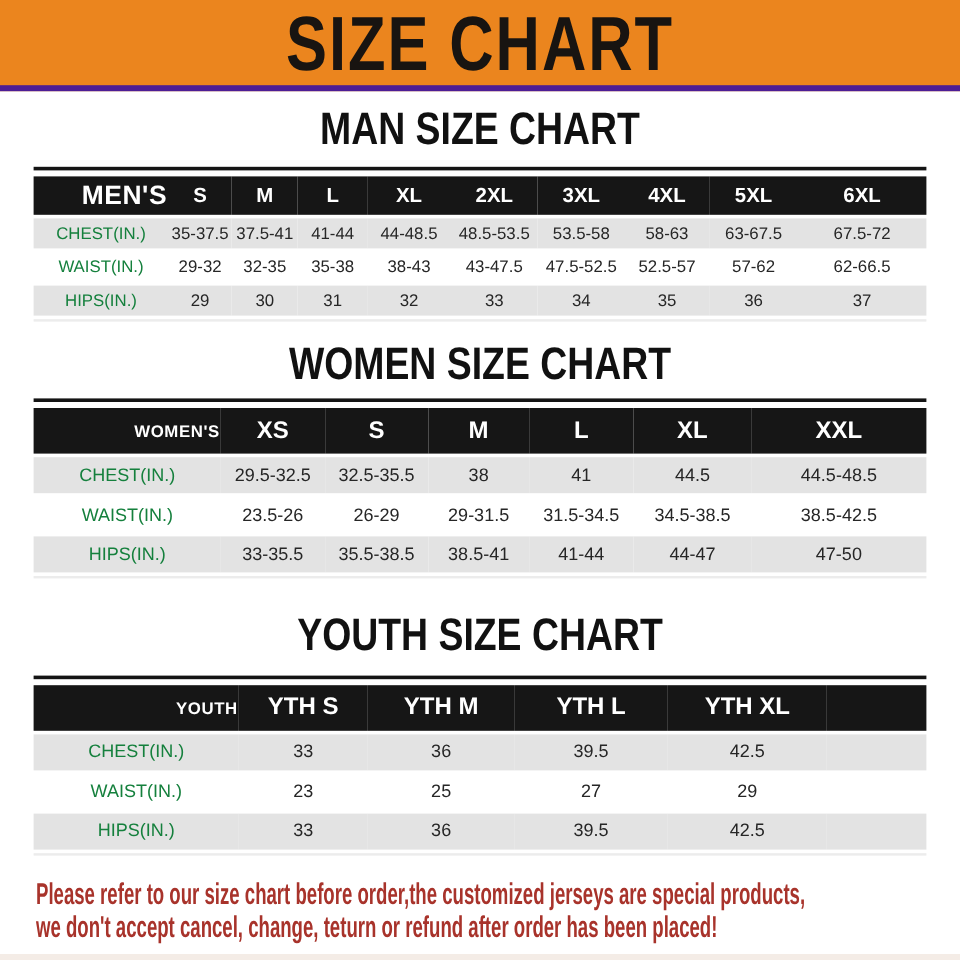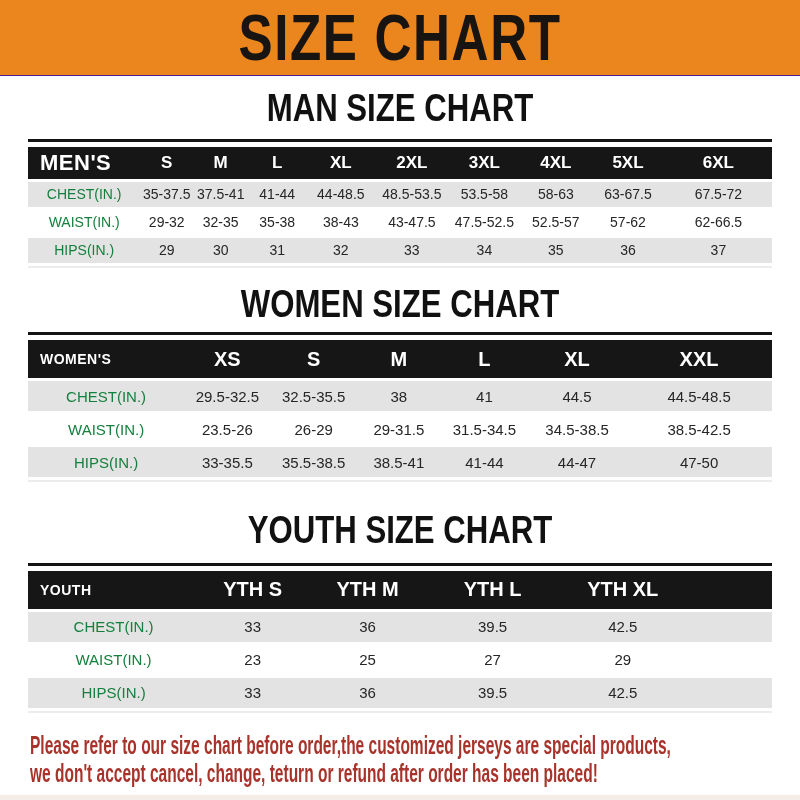--- a/index.html
+++ b/index.html
@@ -2,21 +2,21 @@
 <html><head>
 <meta charset="utf-8">
 <style>
   html,body{margin:0;padding:0;}
   body{
     width:800px;height:800px;overflow:hidden;background:#ffffff;
     font-family:"Liberation Sans",sans-serif;position:relative;
   }
   .banner{
     height:76px;background:#EB851E;display:flex;align-items:center;justify-content:center;
-    border-bottom:1px solid #4c1d95;box-sizing:border-box;
+    border-bottom:5px solid #4c1d95;box-sizing:border-box;
   }
   .banner-title{
     display:inline-block;font-size:64px;font-weight:bold;color:#181411;
     letter-spacing:2px;transform:scaleX(.80);white-space:nowrap;line-height:1;
   }
   .heading{
     margin:0;text-align:center;font-weight:bold;color:#111;
     font-size:38px;line-height:1.12;transform:scaleX(.82);white-space:nowrap;
   }
   .h-men{margin-top:11px;margin-bottom:9px;}
@@ -27,21 +27,21 @@
     border-bottom:2px solid #ECECEC;
   }
   .size-table table{
     width:100%;border-collapse:separate;border-spacing:0 3px;table-layout:fixed;
   }
   .size-table thead th{
     background:#161616;color:#ffffff;font-weight:600;font-size:17px;
     text-align:center;white-space:nowrap;overflow:visible;
   }
   .size-table thead th.corner{
-    text-align:left;padding-left:12px;font-weight:bold;font-size:22px;letter-spacing:.5px;
+    text-align:right;padding-left:12px;font-weight:bold;font-size:22px;letter-spacing:.5px;
   }
   .size-table tbody tr:nth-child(odd){background:#E3E3E3;}
   .size-table tbody tr:nth-child(even){background:#FFFFFF;}
   .size-table tbody th{
     font-weight:400;color:#15803d;text-align:center;white-space:nowrap;
   }
   .size-table tbody td{
     text-align:center;color:#262626;white-space:nowrap;overflow:visible;
   }
   .t-men thead th{height:30px;}

